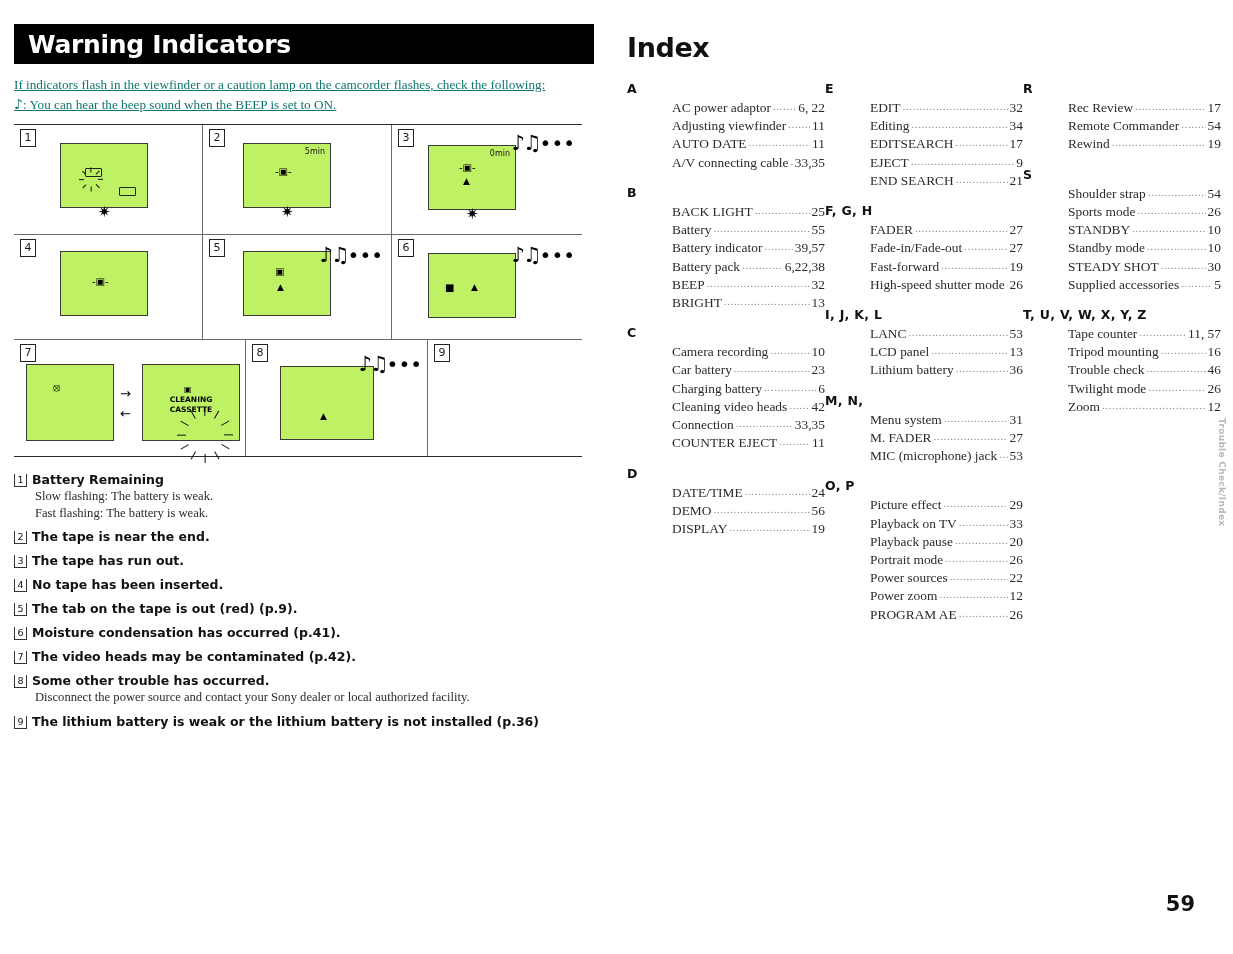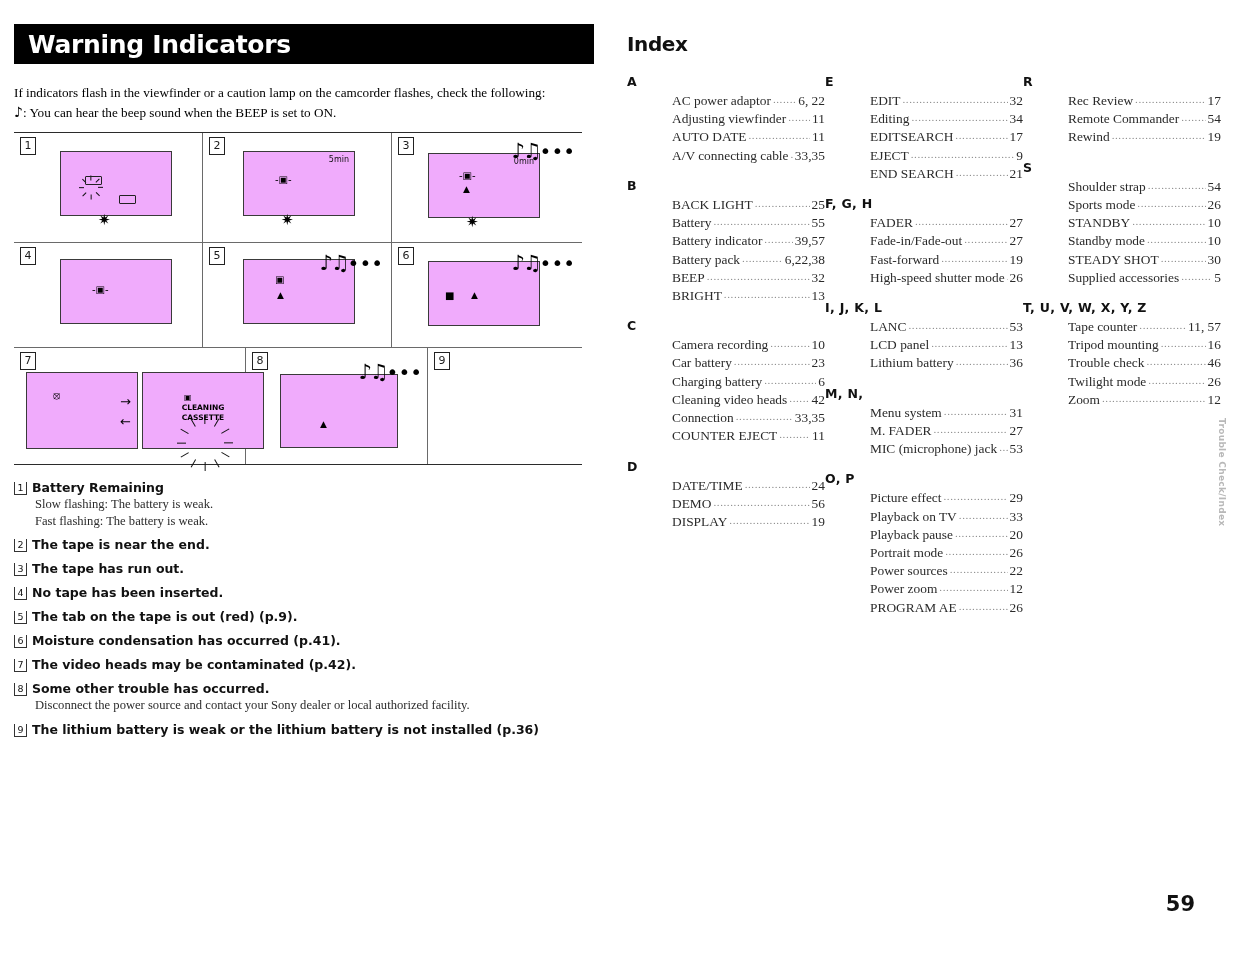--- a/index.html
+++ b/index.html
@@ -34,24 +34,25 @@
   }
   #warning-title-bar .title-text {
     color: #ffffff;
     font-family: "DejaVu Sans", sans-serif;
     font-weight: bold;
     font-size: 25px;
     letter-spacing: -0.3px;
   }
 
   #warning-intro {
-    margin-top: 20px;
+    margin-top: 12px;
     font-size: 13.2px;
     line-height: 1.33;
-    color: #000000;
+    color: #0f766e;
+    text-decoration: underline;
   }
   #warning-intro .beep-line {
     display: block;
     margin-top: 1px;
   }
   .note-glyph {
     font-family: "DejaVu Sans", sans-serif;
     font-size: 14px;
   }
 
@@ -91,22 +92,21 @@
     font-size: 11px;
     line-height: 15px;
     text-align: center;
     background: #fff;
     z-index: 3;
   }
 
   .screen {
     position: absolute;
     border: 1.2px solid #3a3a3a;
-    background: #f0abfc;
-    padding-left: 24px;
+    background: #bef264;
   }
 
   .screen-label {
     position: absolute;
     font-family: "DejaVu Sans", sans-serif;
     font-size: 8px;
     color: #111;
   }
 
   .lamp {
@@ -219,21 +219,21 @@
   
   #right-page {
     position: absolute;
     left: 627px;
     top: 32px;
     width: 595px;
   }
   #index-title {
     font-family: "DejaVu Sans", sans-serif;
     font-weight: bold;
-    font-size: 20px;
+    font-size: 27px;
     color: #111;
     letter-spacing: -0.4px;
     margin-bottom: 18px;
   }
   #index-columns {
     display: flex;
     gap: 0px;
   }
   .index-col { width: 198px; }
   .index-group { margin-bottom: 13px; }

